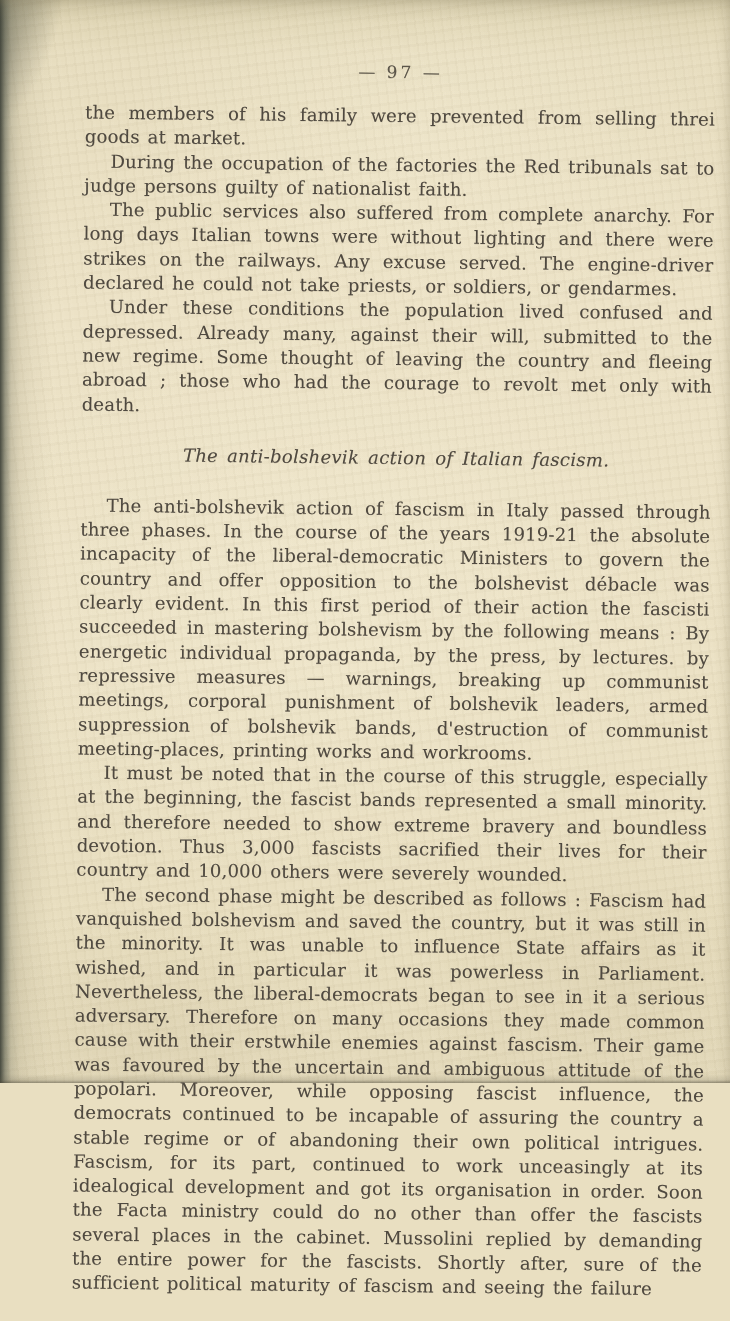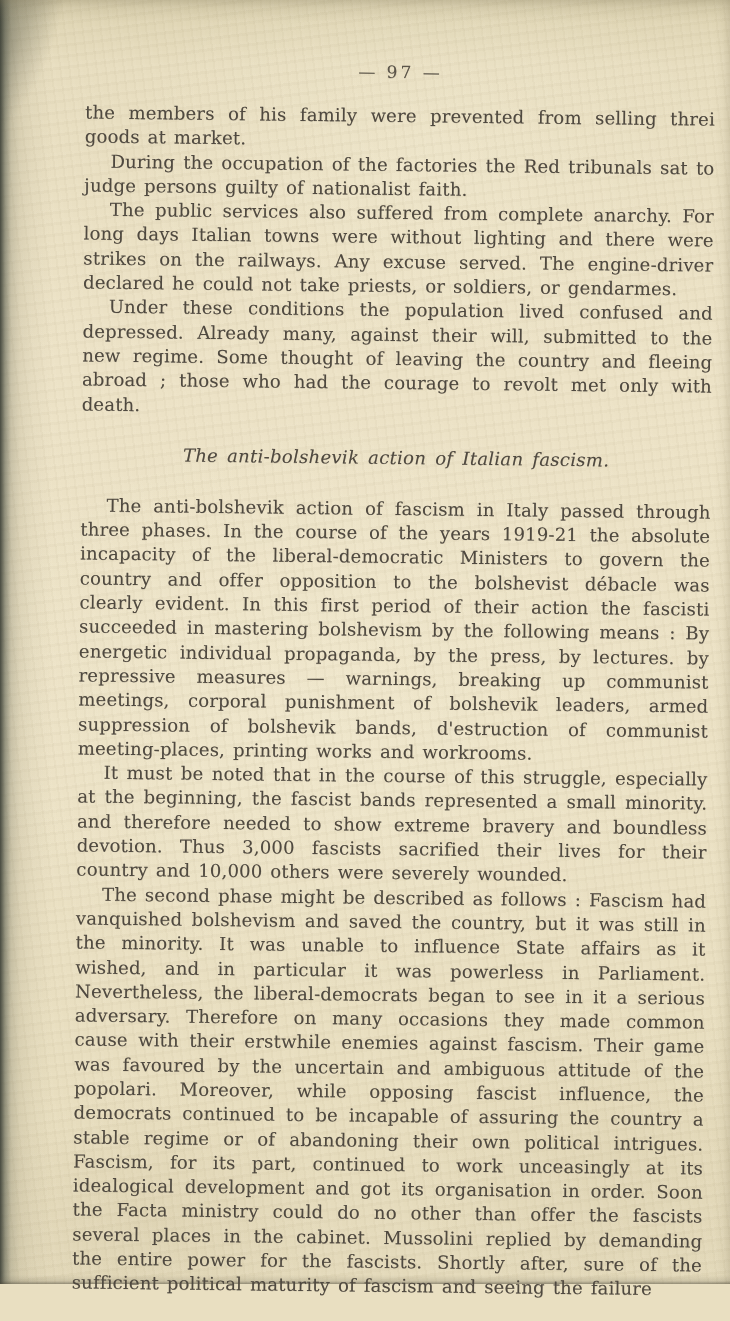--- a/index.html
+++ b/index.html
@@ -9,21 +9,21 @@
   body {
     width: 730px;
     height: 1321px;
     overflow: hidden;
     font-family: "DejaVu Serif", "Liberation Serif", serif;
     background: #e9dfc1;
   }
   .page {
     position: relative;
     width: 730px;
-    height: 1284px;
+    height: 1083px;
     background:
       radial-gradient(ellipse 420px 300px at 58% 12%, rgba(255,250,230,0.20), rgba(255,250,230,0) 70%),
       radial-gradient(ellipse 500px 400px at 45% 55%, rgba(255,252,235,0.18), rgba(255,252,235,0) 75%),
       radial-gradient(ellipse 300px 220px at 85% 90%, rgba(170,155,115,0.10), rgba(170,155,115,0) 70%),
       radial-gradient(ellipse 260px 180px at 20% 95%, rgba(170,155,115,0.10), rgba(170,155,115,0) 70%),
       linear-gradient(180deg, #dcd2b0 0%, #e7ddbf 5%, #ece2c6 28%, #ebe1c4 62%, #e7ddbe 88%, #e3d9ba 100%);
   }
   
   .grain {
     position: absolute; inset: 0; pointer-events: none;

